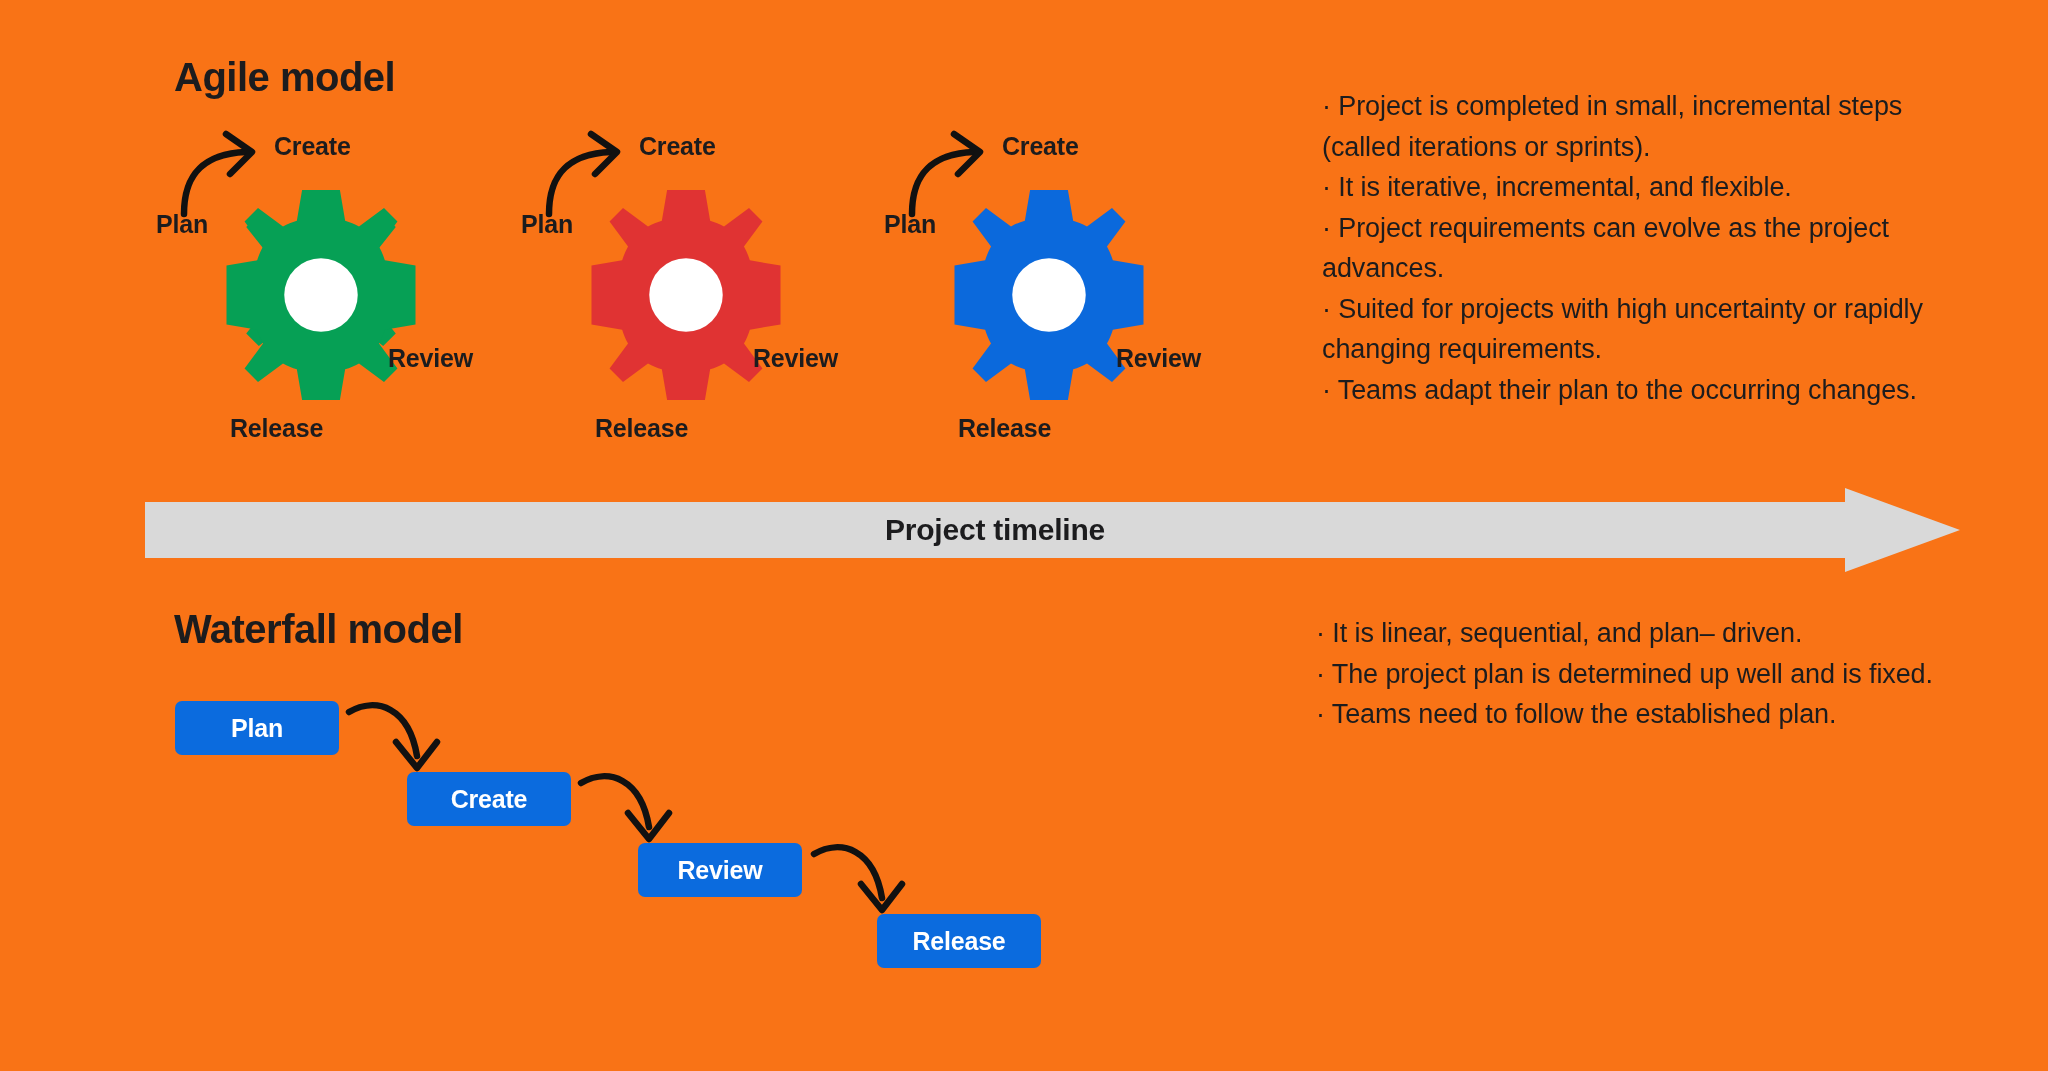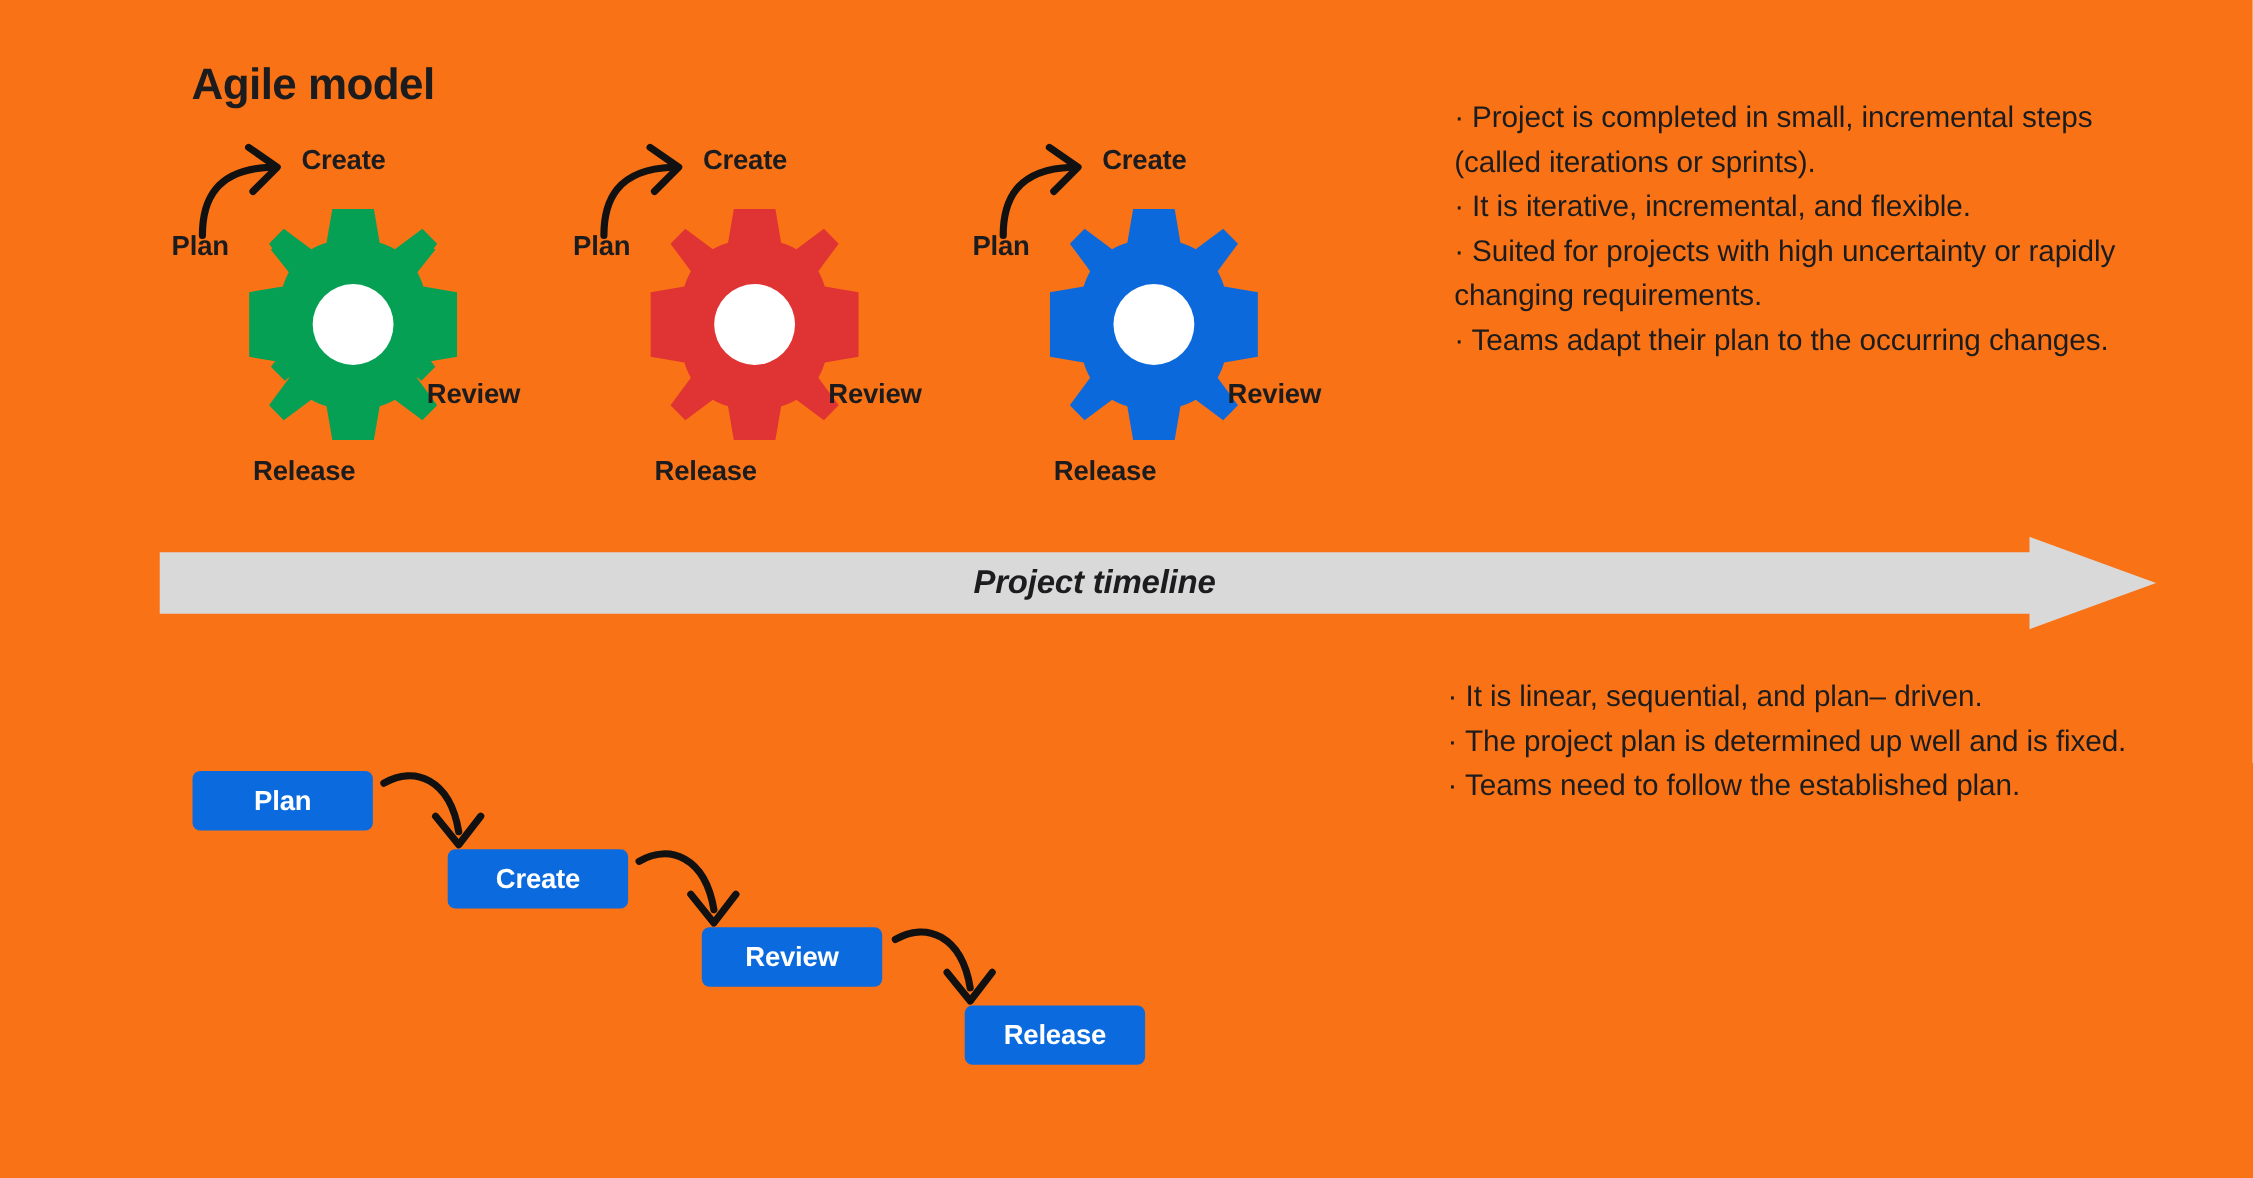--- a/index.html
+++ b/index.html
@@ -87,21 +87,20 @@
     width: 1700px;
     height: 84px;
     display: flex;
     align-items: center;
     justify-content: center;
     font-weight: 700;
     font-size: 30px;
     color: #1c1c1e;
     letter-spacing: -0.2px;
     pointer-events: none;
-    font-style: italic;
   }
 
   
   .wf-box {
     position: absolute;
     height: 54px;
     border-radius: 7px;
     display: flex;
     align-items: center;
     justify-content: center;
@@ -210,31 +209,33 @@
     </svg>
     <div class="gear-label label-plan">Plan</div>
     <div class="gear-label label-create">Create</div>
     <div class="gear-label label-review">Review</div>
     <div class="gear-label label-release">Release</div>
   </div>
 
   <div class="bullets" id="agile-bullets">
     <p>· Project is completed in small, incremental steps (called iterations or sprints).</p>
     <p>· It is iterative, incremental, and flexible.</p>
+    <p>· Project requirements can evolve as the project advances.</p>
     <p>· Suited for projects with high uncertainty or rapidly changing requirements.</p>
     <p>· Teams adapt their plan to the occurring changes.</p>
   </div>
 
   <div id="timeline">
     <svg width="1815" height="84" viewBox="0 0 1815 84">
       <path d="M0,14 L1700,14 L1700,0 L1815,42 L1700,84 L1700,70 L0,70 Z" fill="#D9D9D9"></path>
     </svg>
     <div id="timeline-label">Project timeline</div>
   </div>
 
+  <div class="section-title" id="waterfall-title">Waterfall model</div>
 
   <div class="wf-box" id="wf-box-0" style="background:#0B6BDE;">Plan</div>
   <div class="wf-box" id="wf-box-1" style="background:#0B6BDE;">Create</div>
   <div class="wf-box" id="wf-box-2" style="background:#0B6BDE;">Review</div>
   <div class="wf-box" id="wf-box-3" style="background:#0B6BDE;">Release</div>
 
   <svg class="wf-arrow" id="wf-arrow-0" viewBox="0 0 120 100">
     <path d="M4,18 C32,2 64,14 72,62" fill="none" stroke="#111111" stroke-width="6.5" stroke-linecap="round"></path>
     <path d="M51,48 L72,74 L92,48" fill="none" stroke="#111111" stroke-width="6.5" stroke-linecap="round" stroke-linejoin="round"></path>
   </svg>

